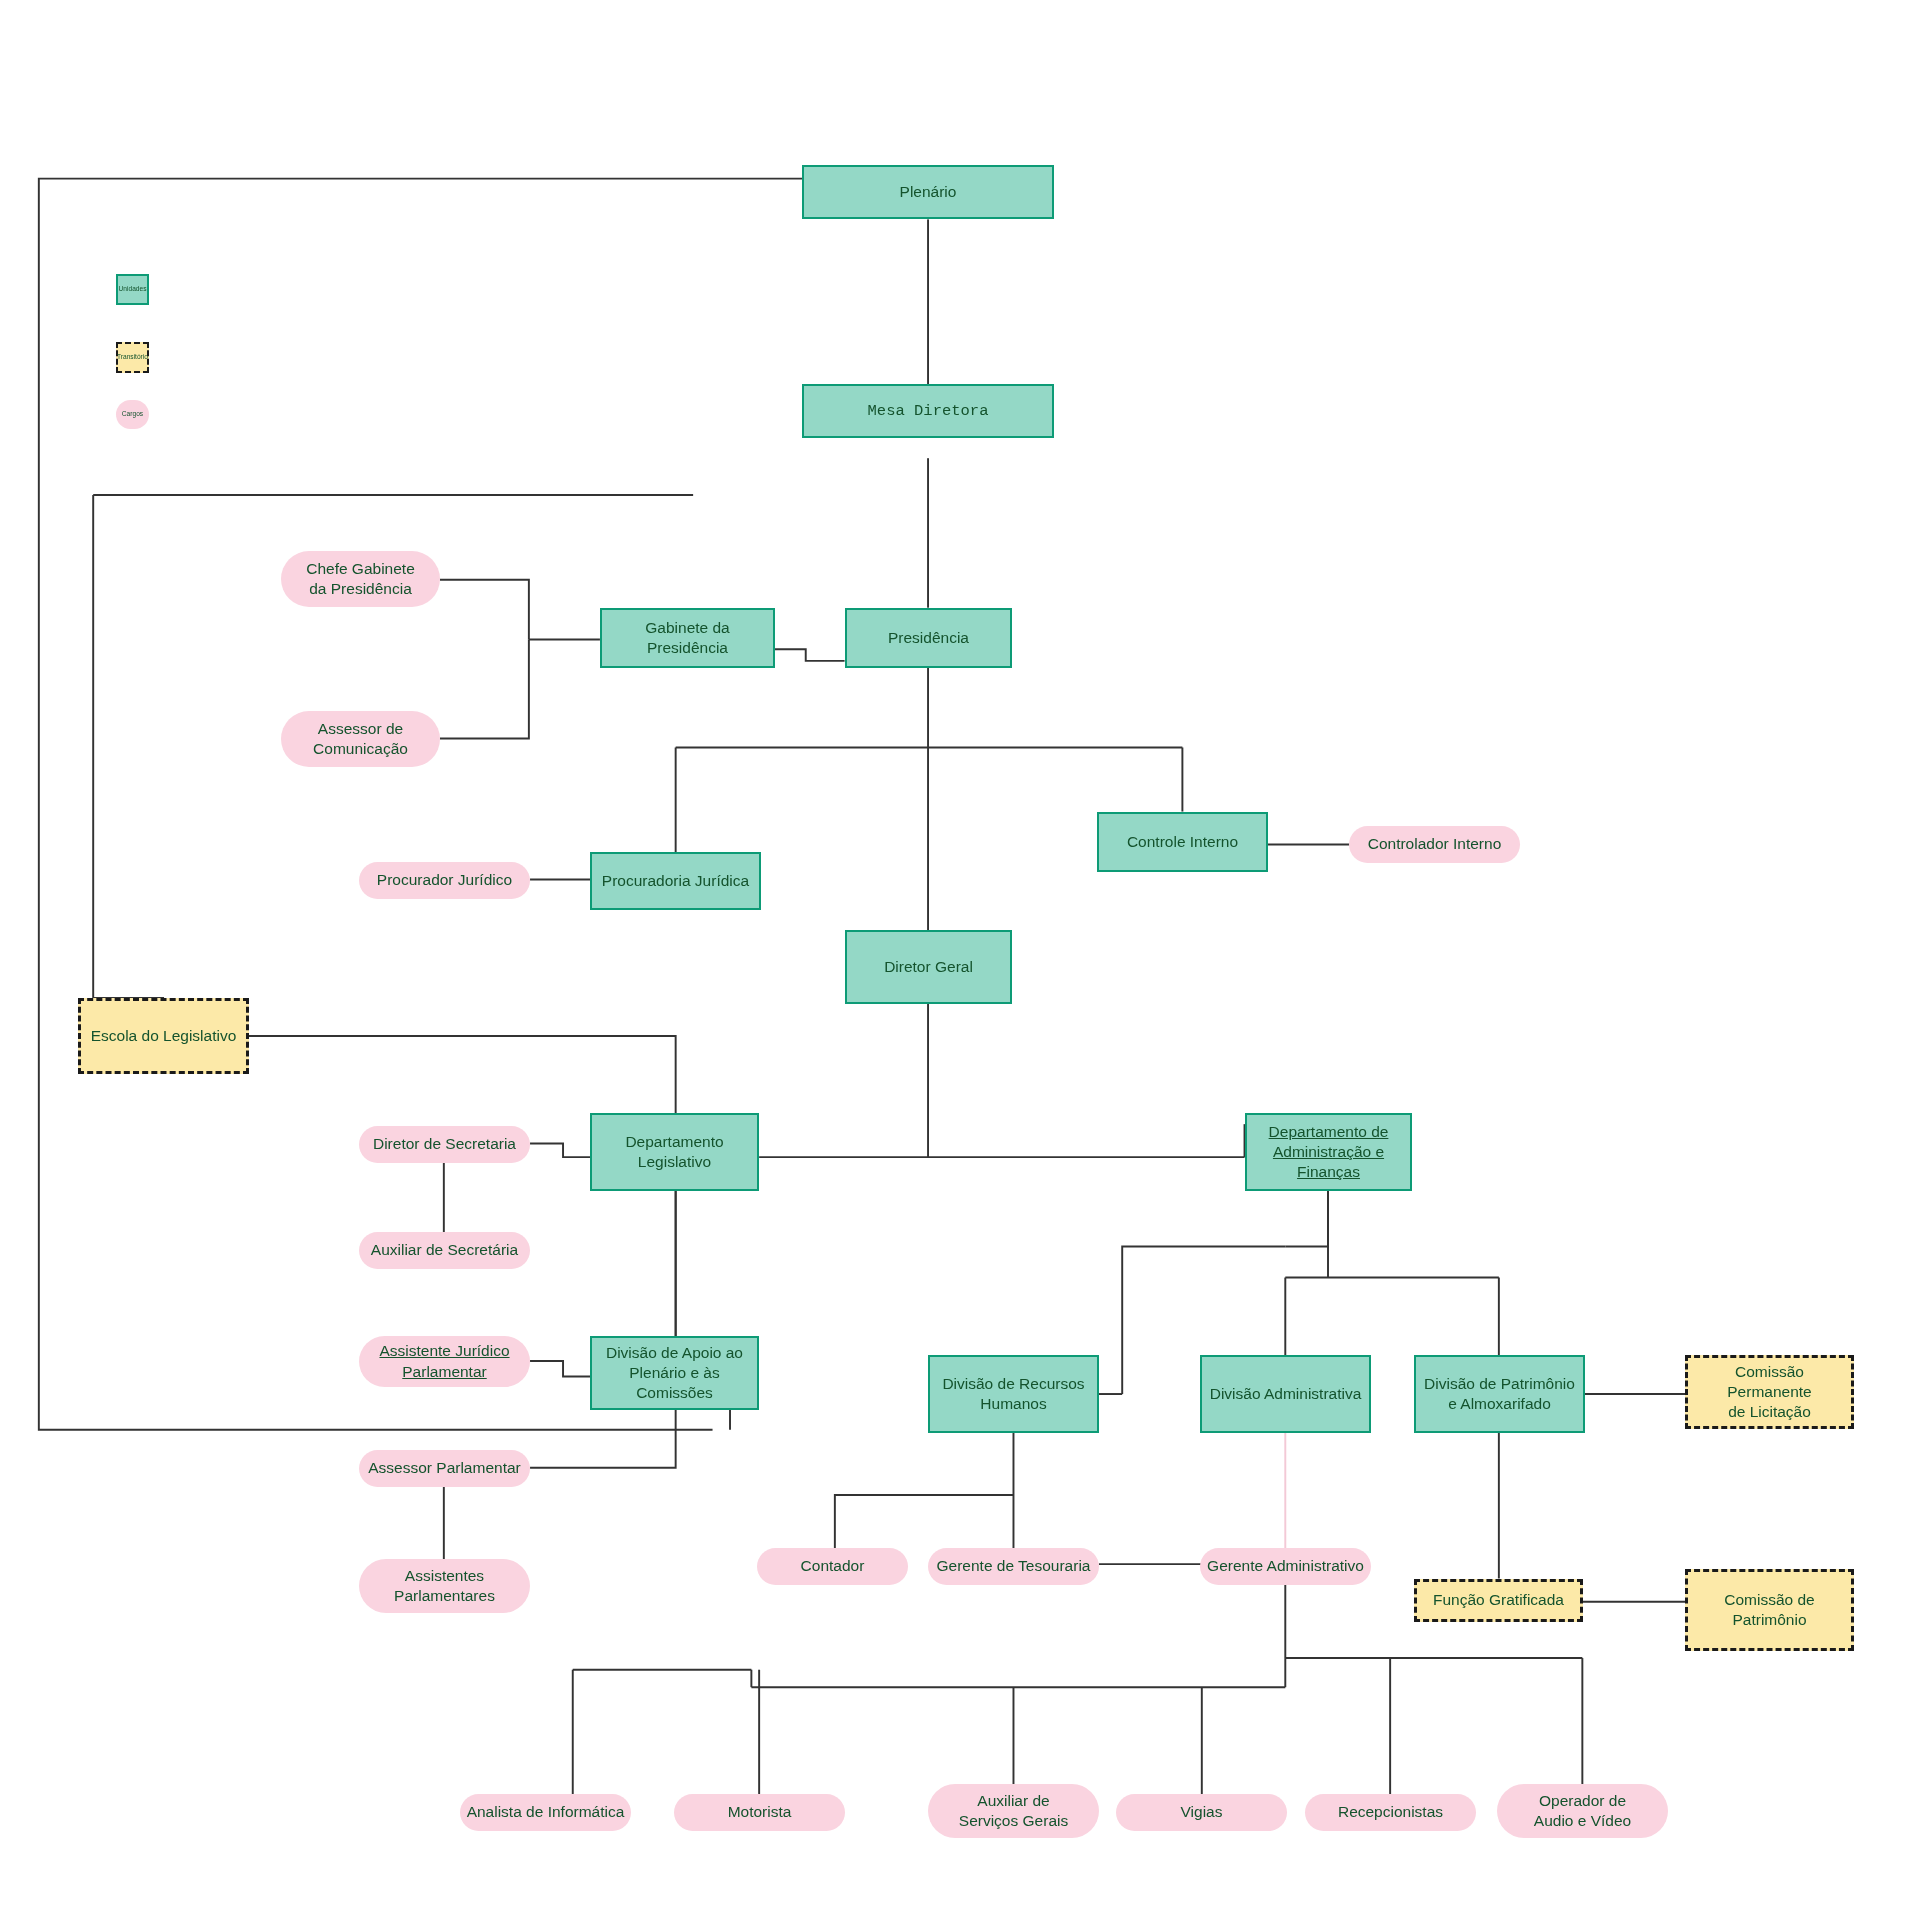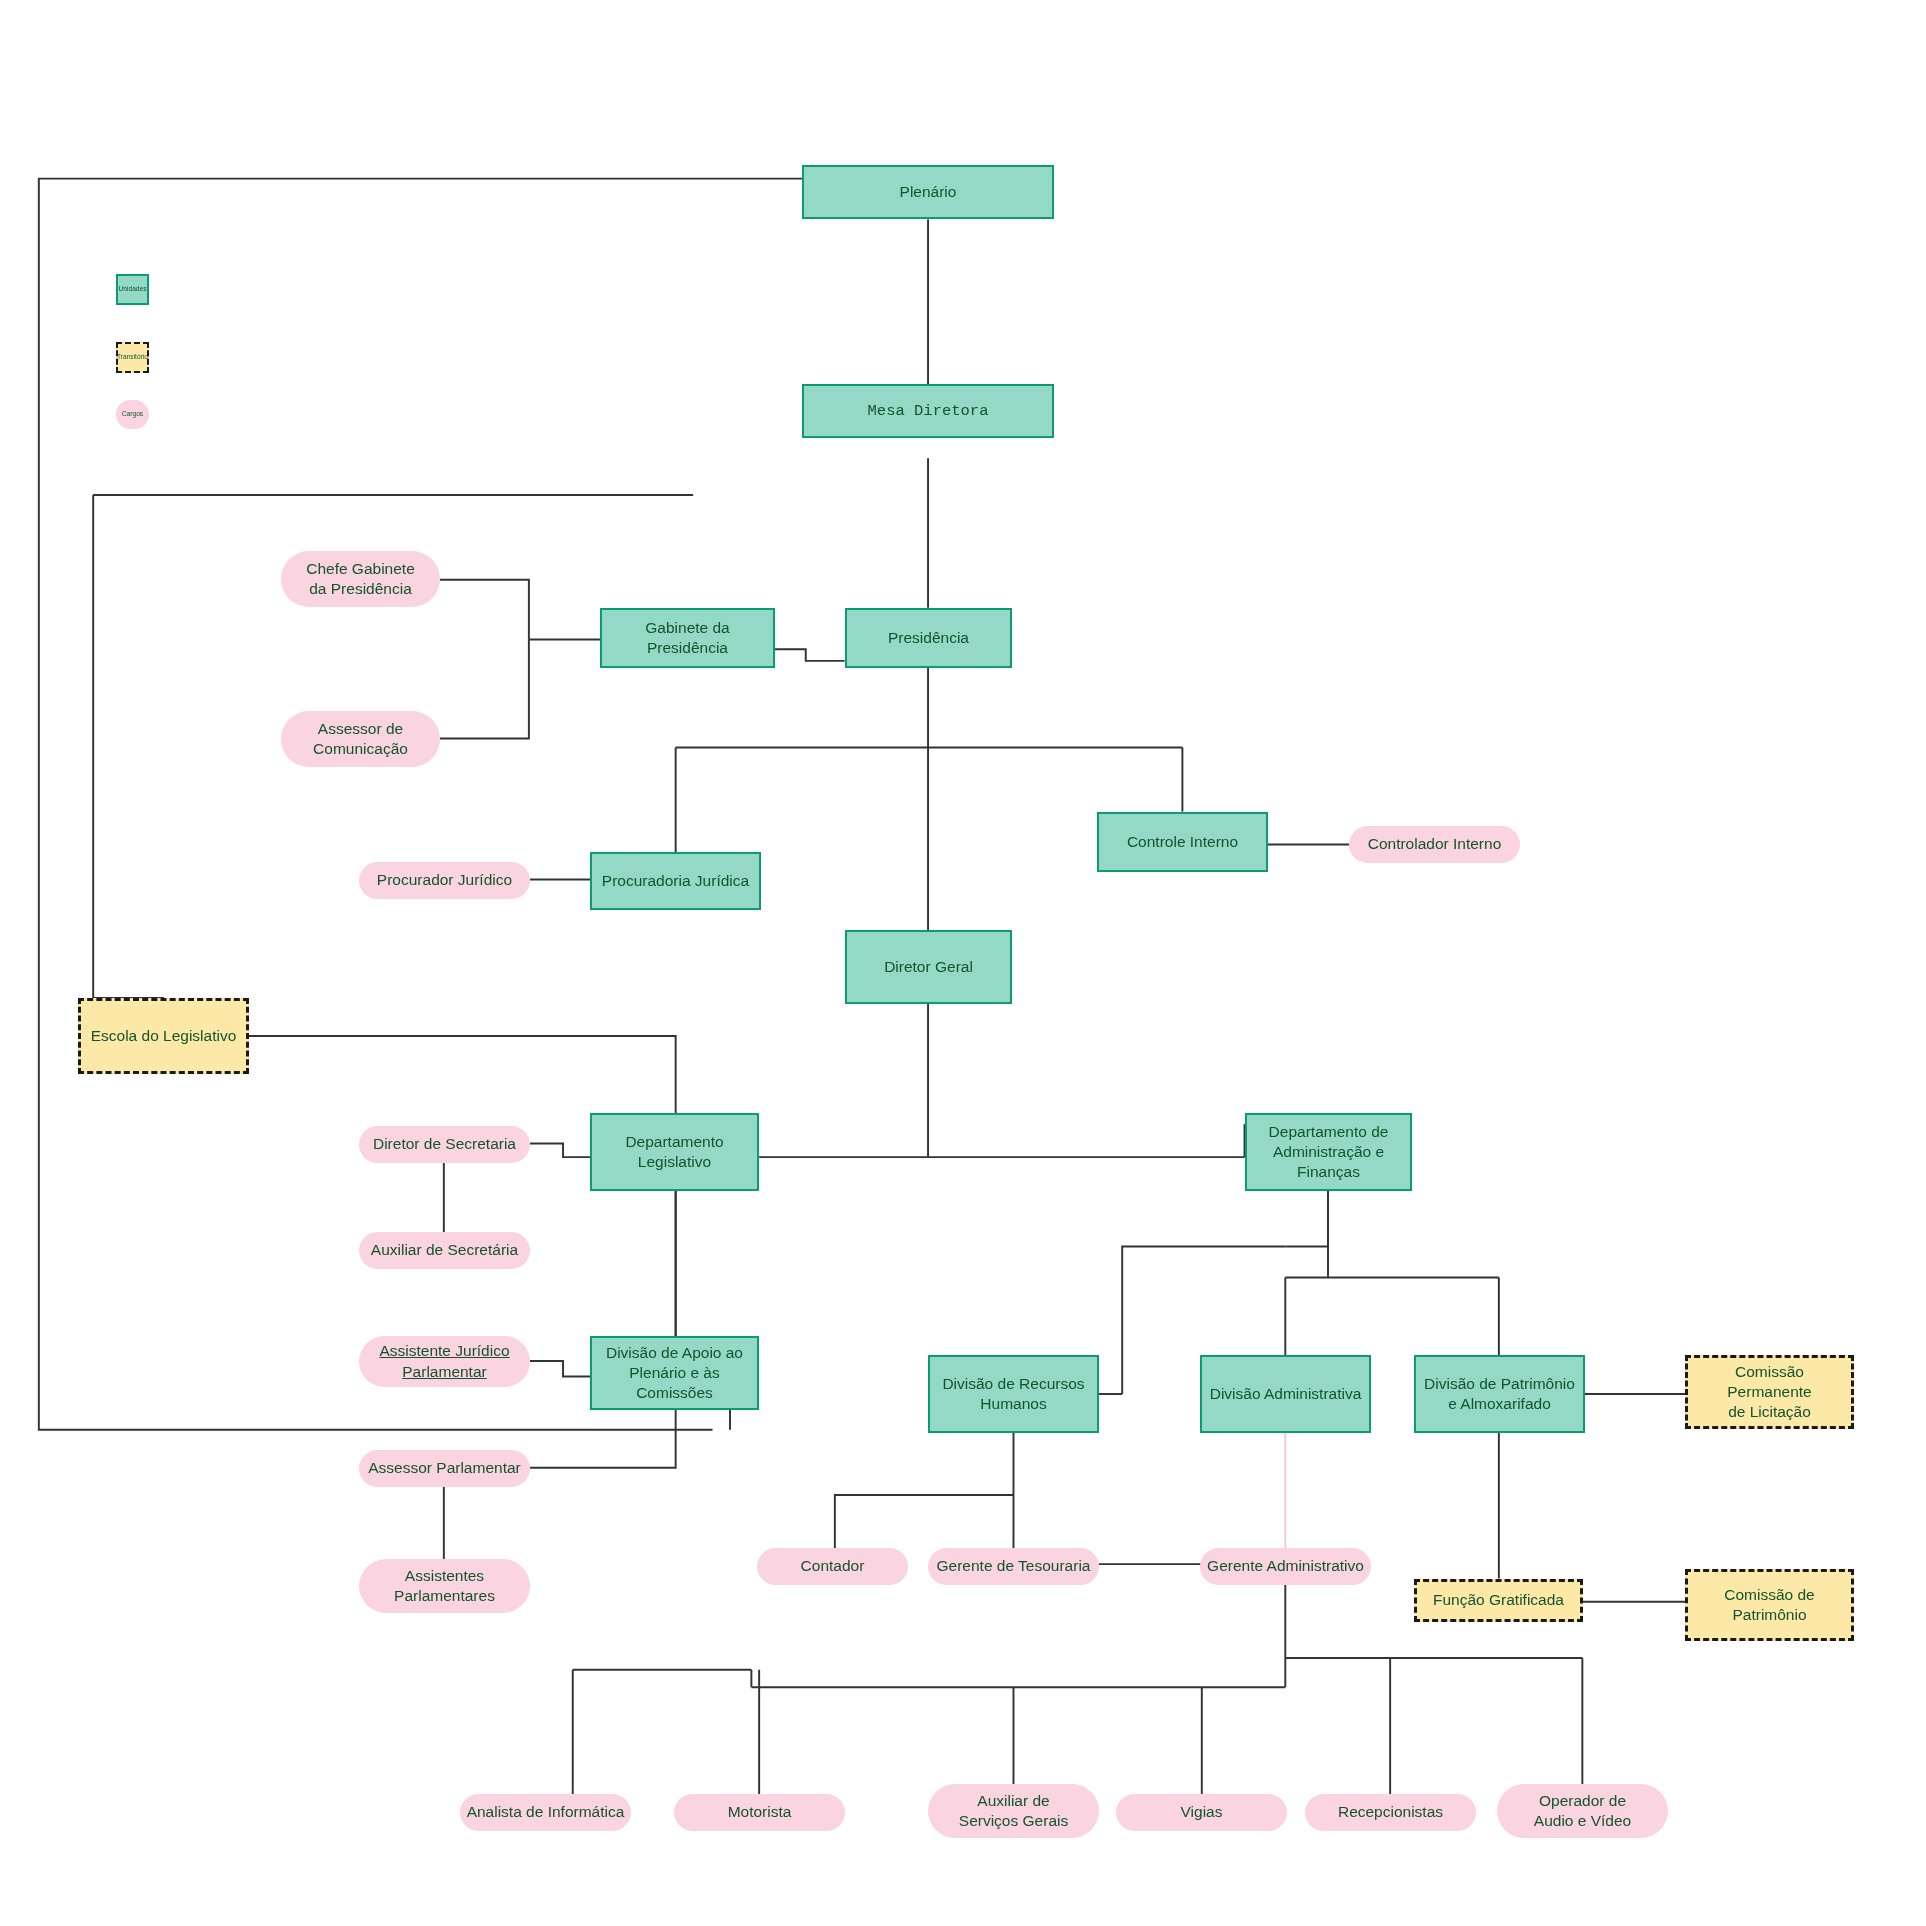--- a/index.html
+++ b/index.html
@@ -149,21 +149,21 @@
 
   <div class="node unit" style="left:845px;top:930px;width:167px;height:74px;">
     <span class="nlabel">Diretor Geral</span>
   </div>
 
   <div class="node unit" style="left:590px;top:1113px;width:169px;height:78px;">
     <span class="nlabel">Departamento
 Legislativo</span>
   </div>
 
-  <div class="node unit" style="left:1245px;top:1113px;width:167px;height:78px;">
+  <div class="node unit" style="left:1245px;top:1113px;width:167px;height:78px;text-decoration:underline;">
     <span class="nlabel">Departamento de
 Administração e
 Finanças</span>
   </div>
 
   <div class="node unit" style="left:590px;top:1336px;width:169px;height:74px;">
     <span class="nlabel">Divisão de Apoio ao
 Plenário e às
 Comissões</span>
   </div>
@@ -188,21 +188,21 @@
 
   <div class="node trans" style="left:1685px;top:1355px;width:169px;height:74px;">
     <span class="nlabel">Comissão Permanente
 de Licitação</span>
   </div>
 
   <div class="node trans" style="left:1414px;top:1579px;width:169px;height:43px;">
     <span class="nlabel">Função Gratificada</span>
   </div>
 
-  <div class="node trans" style="left:1685px;top:1569px;width:169px;height:72px;">
+  <div class="node trans" style="left:1685px;top:1569px;width:169px;height:82px;">
     <span class="nlabel">Comissão de
 Patrimônio</span>
   </div>
 
   <div class="node cargo" style="left:281px;top:551px;width:159px;height:56px;">
     <span class="nlabel">Chefe Gabinete
 da Presidência</span>
   </div>
 
   <div class="node cargo" style="left:281px;top:711px;width:159px;height:56px;">

